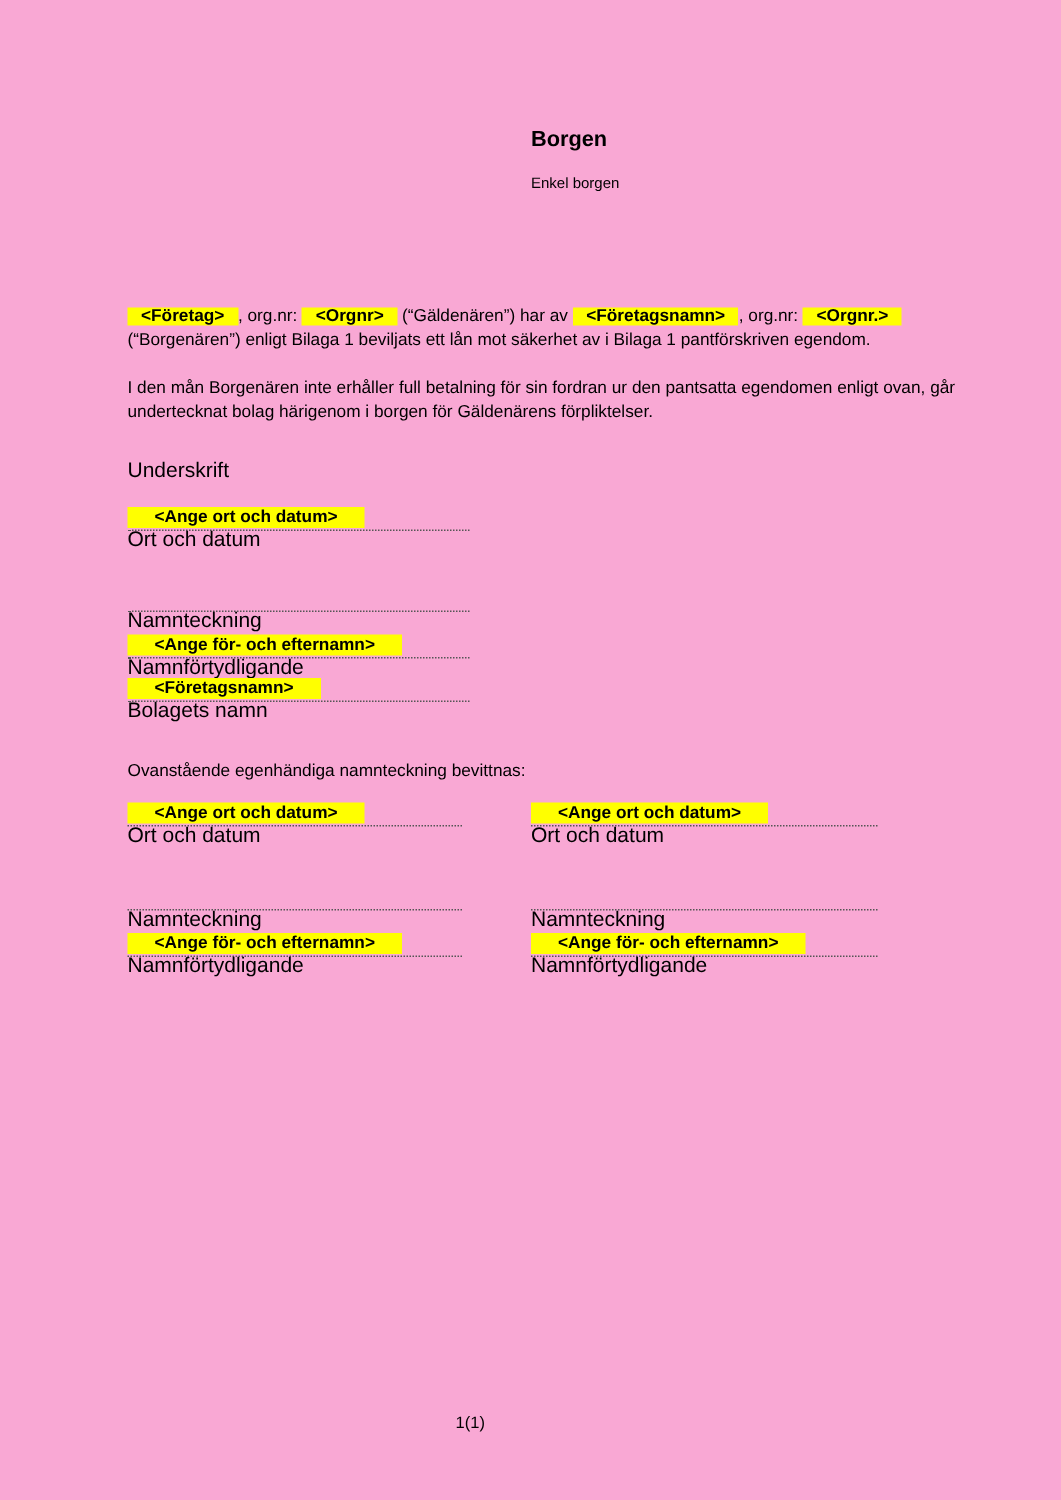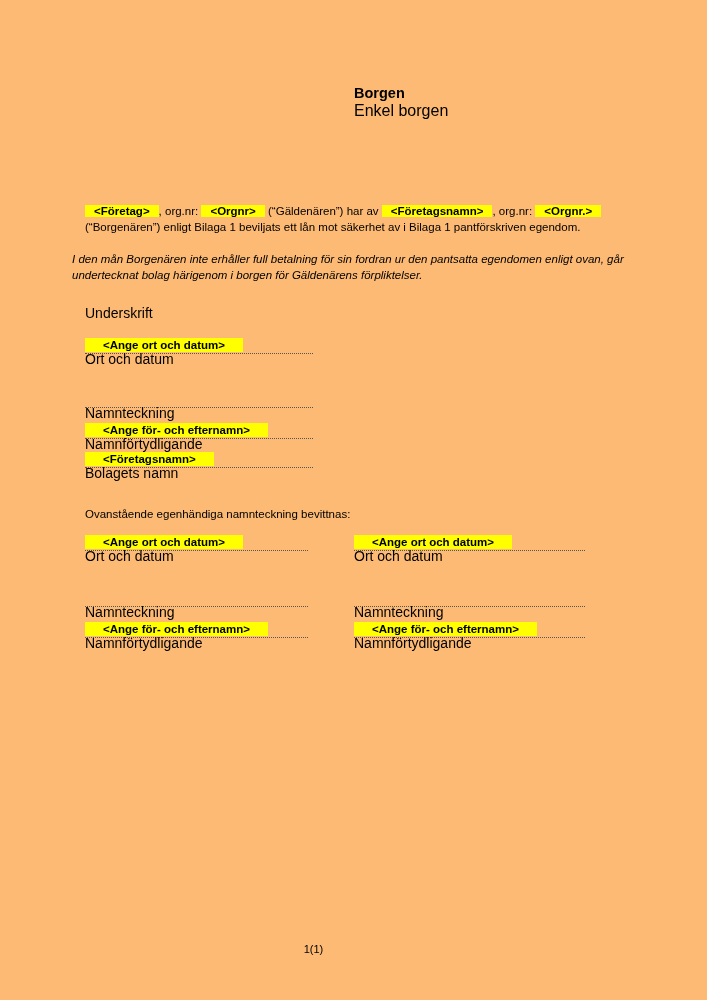--- a/index.html
+++ b/index.html
@@ -1,36 +1,36 @@
 <!DOCTYPE html>
 <html lang="sv"><head>
 <meta charset="utf-8">
 <style>
   html, body { margin: 0; padding: 0; background: #ffffff; }
   .page {
     position: relative;
     width: 707px;
     height: 1000px;
-    background: #fdba74;
+    background: #f9a8d4;
     font-family: "Liberation Sans", sans-serif;
     color: #000000;
     overflow: hidden;
   }
   .abs { position: absolute; }
 
   .doc-title {
     font-size: 14.5px;
     font-weight: bold;
     line-height: 17px;
     white-space: nowrap;
   }
   .doc-subtitle {
-    font-size: 16px;
+    font-size: 10px;
     line-height: 15px;
-    margin-top: 1px;
+    margin-top: 13px;
     white-space: nowrap;
   }
 
   .body-text {
     font-size: 11.5px;
     line-height: 16px;
     margin: 0;
   }
 
   .hl {
@@ -80,21 +80,21 @@
 
 <div class="page">
 
   <div class="abs" style="left:354px; top:85px;">
     <div class="doc-title">Borgen</div>
     <div class="doc-subtitle">Enkel borgen</div>
   </div>
 
   <p class="body-text abs" style="left:85px; top:203px; width:570px;"><span class="hl inline">&lt;Företag&gt;</span><span>, org.nr: </span><span class="hl inline">&lt;Orgnr&gt;</span><span> (“Gäldenären”) har av </span><span class="hl inline">&lt;Företagsnamn&gt;</span><span>, org.nr: </span><span class="hl inline">&lt;Orgnr.&gt;</span><span> (“Borgenären”) enligt Bilaga 1 beviljats ett lån mot säkerhet av i Bilaga 1 pantförskriven egendom.</span></p>
 
-  <p class="body-text abs" style="left:72px; top:251px; width:570px;font-style:italic;">I den mån Borgenären inte erhåller full betalning för sin fordran ur den pantsatta egendomen enligt ovan, går undertecknat bolag härigenom i borgen för Gäldenärens förpliktelser.</p>
+  <p class="body-text abs" style="left:85px; top:251px; width:570px;">I den mån Borgenären inte erhåller full betalning för sin fordran ur den pantsatta egendomen enligt ovan, går undertecknat bolag härigenom i borgen för Gäldenärens förpliktelser.</p>
 
   <div class="section-heading abs" style="left:85px; top:305px;">Underskrift</div>
 
   <div class="field abs" style="left:85px; top:338px; width:228px;">
     <div class="ph-row"><span class="hl">&lt;Ange ort och datum&gt;</span></div>
     <div class="dotline"></div>
     <div class="small-label">Ort och datum</div>
   </div>
 
   <div class="abs" style="left:85px; top:407px; width:228px;">

